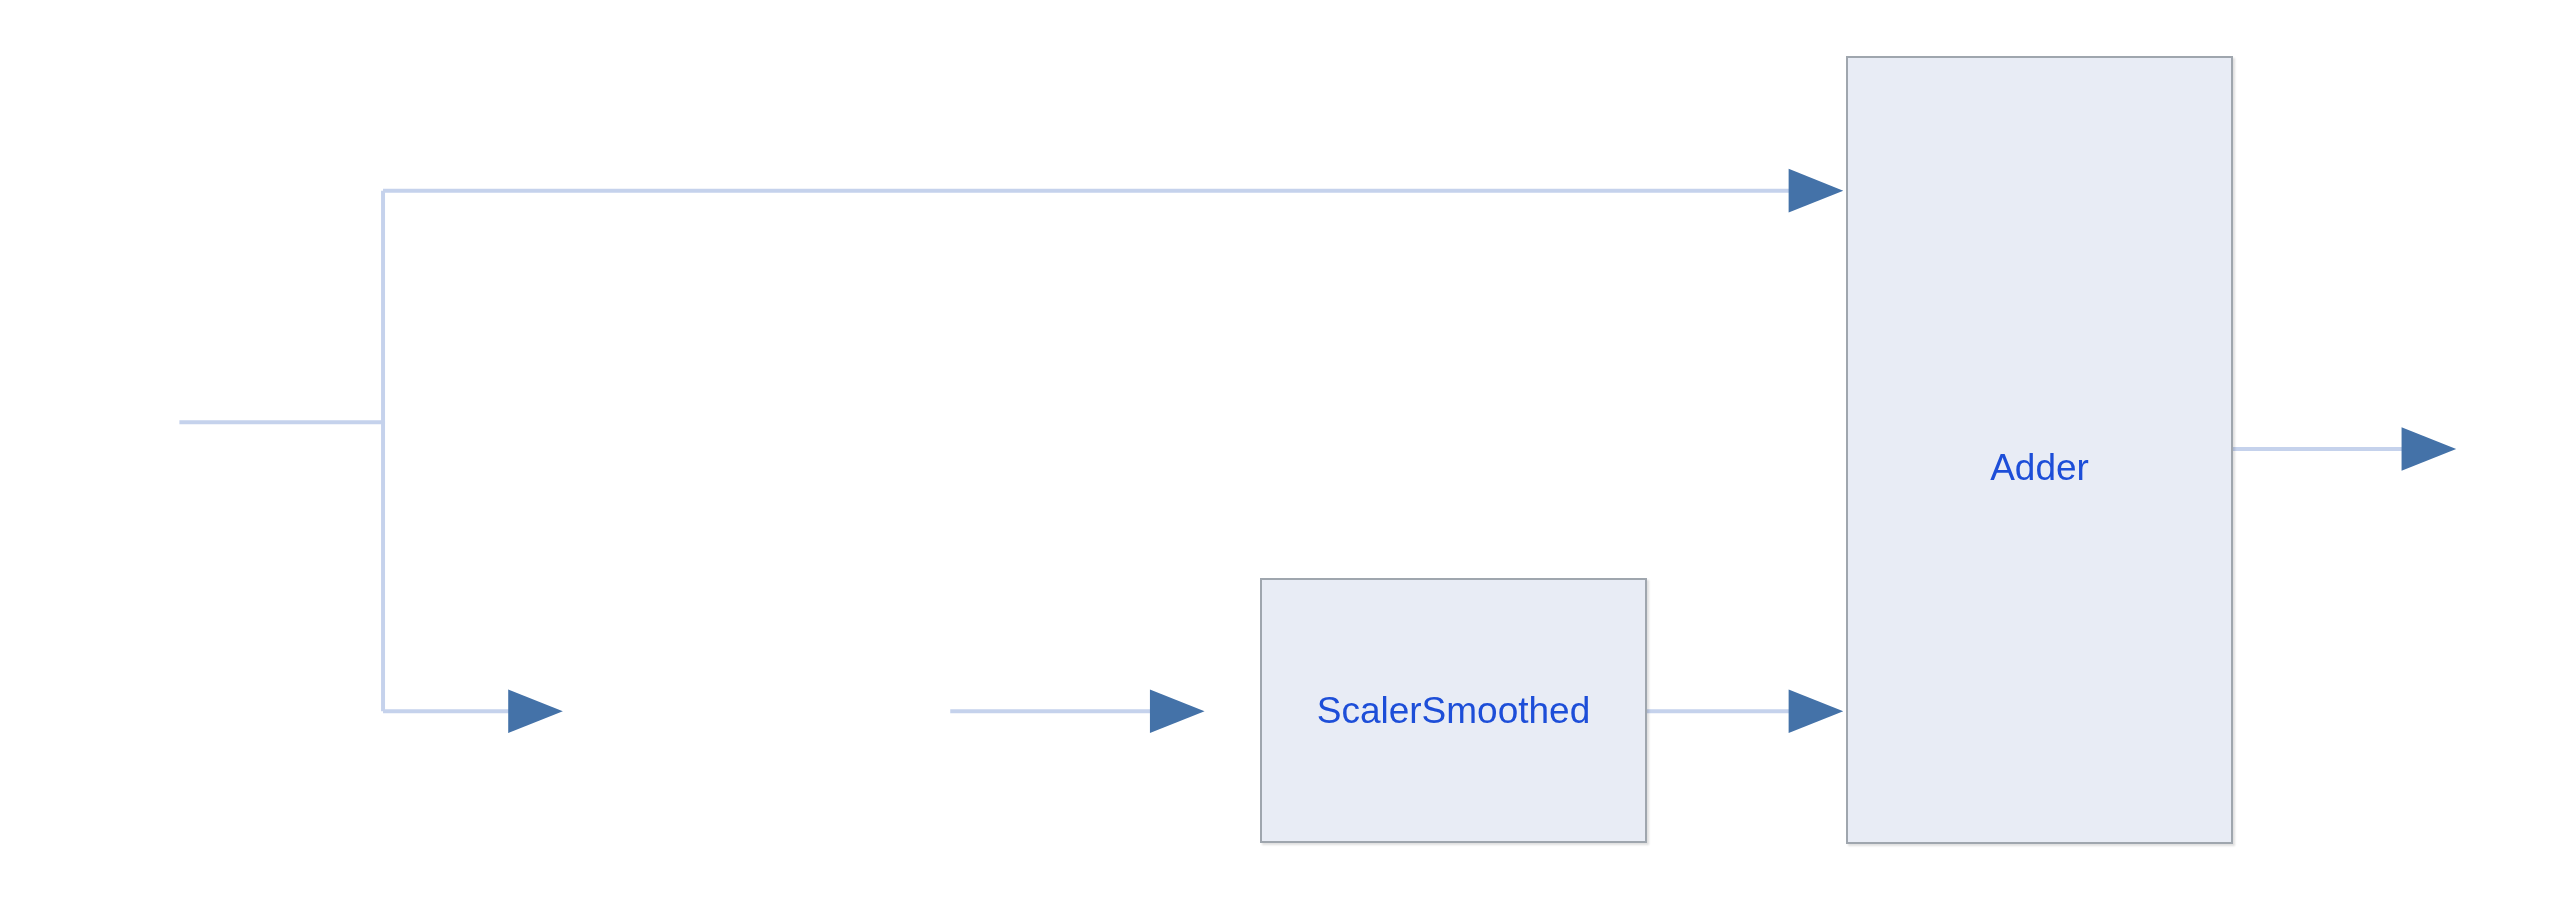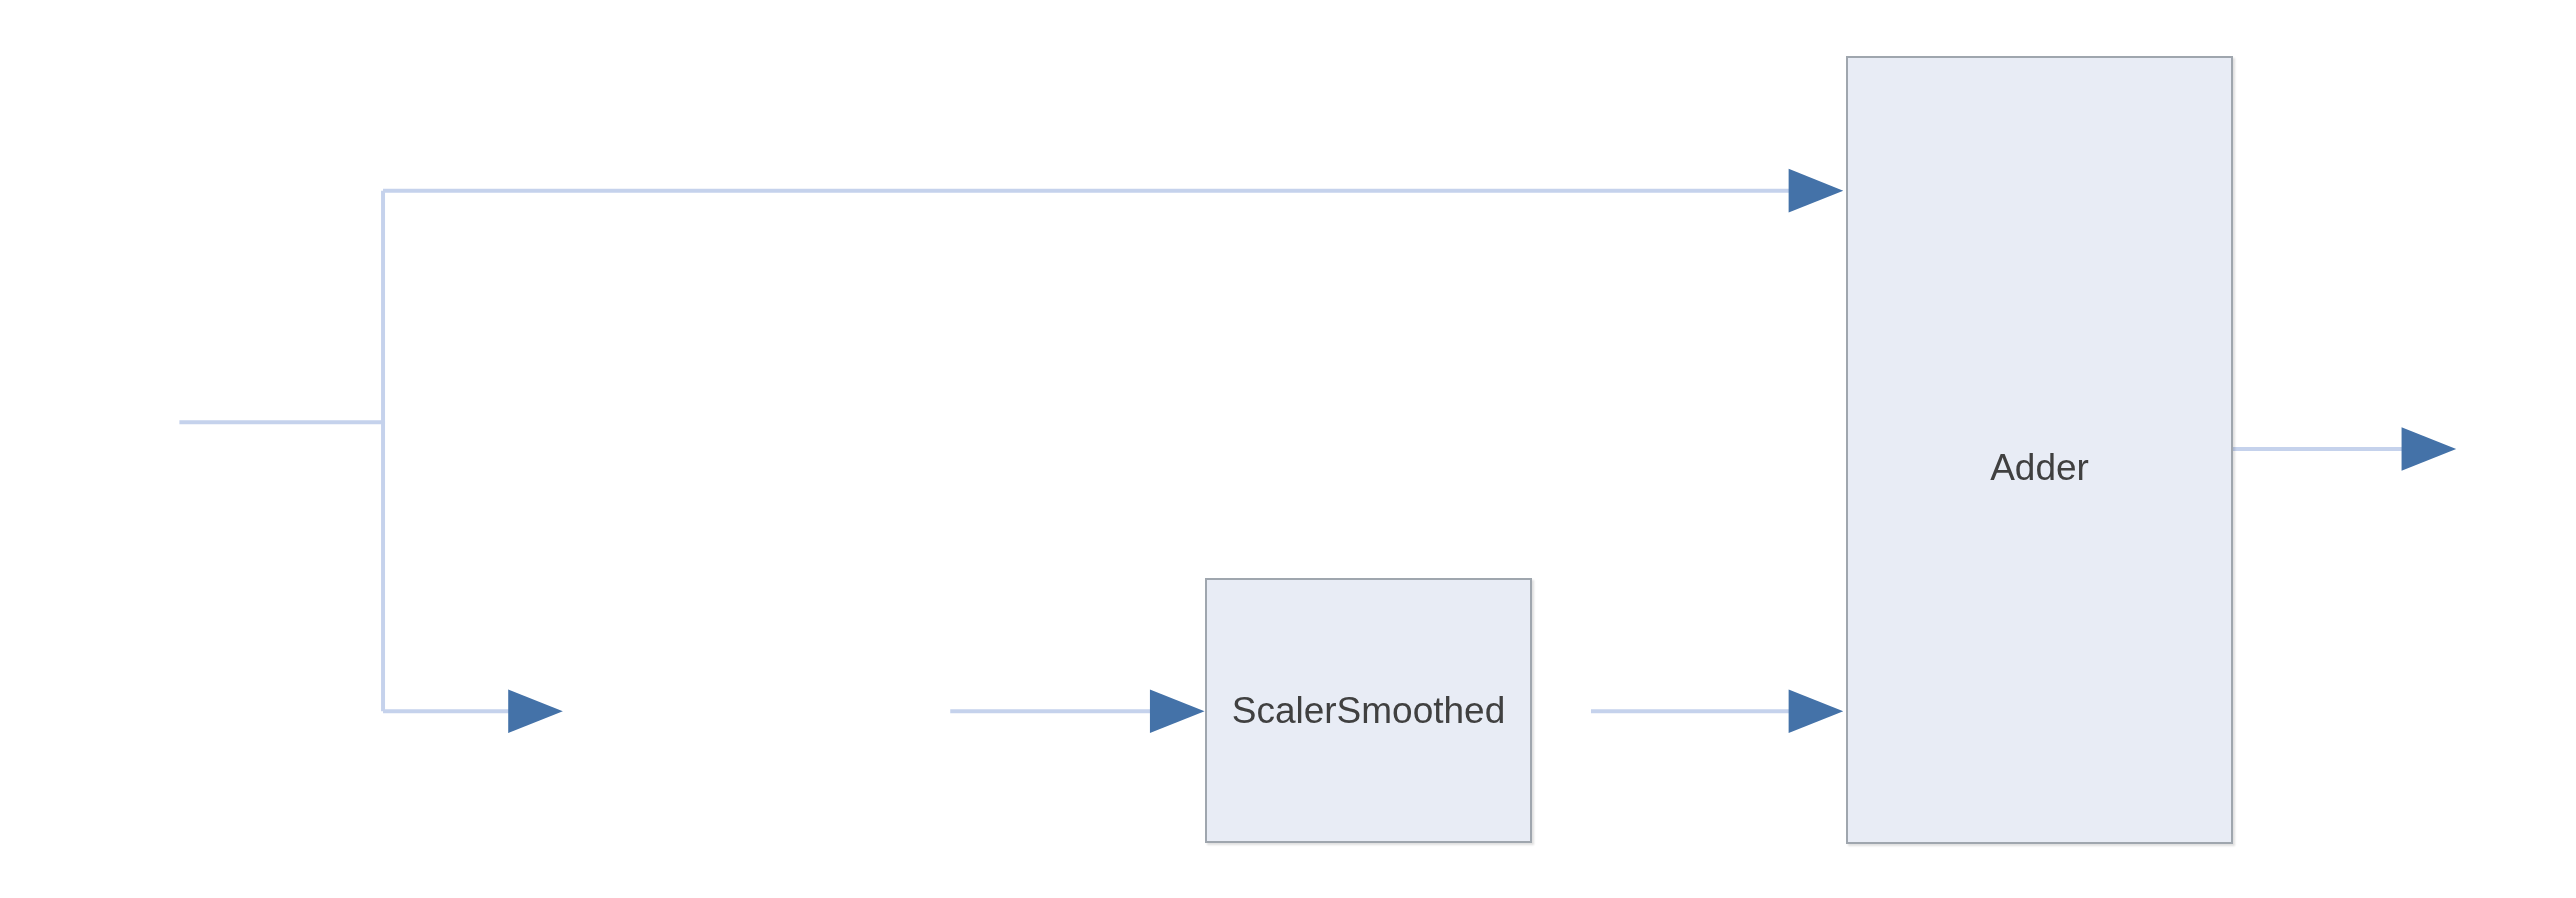--- a/index.html
+++ b/index.html
@@ -27,41 +27,41 @@
   .node {
     position: absolute;
     box-sizing: border-box;
     background: #e8ecf5;
     border: 2px solid #9fa6ae;
     box-shadow: 2px 2px 2px rgba(0,0,0,0.13);
     display: flex;
     align-items: center;
     justify-content: center;
     text-align: center;
-    color: #404040;
+    color: #1d4ed8;
     font-size: 37px;
     line-height: 1.28;
     font-family: "Liberation Sans", sans-serif;
     white-space: pre-line;
     user-select: none;
   }
   .node-label {
     display: block;
     white-space: pre-line;
   }
   #node-lowpass {
     left: 563px;
     top: 578px;
     width: 388px;
     height: 266px;
   }
   #node-scaler {
-    left: 1205px;
+    left: 1260px;
     top: 578px;
-    width: 327px;
+    width: 387px;
     height: 265px;
   }
   #node-adder {
     left: 1846px;
     top: 56px;
     width: 387px;
     height: 788px;
     align-items: flex-start;
     justify-content: center;
     padding-top: 0;

